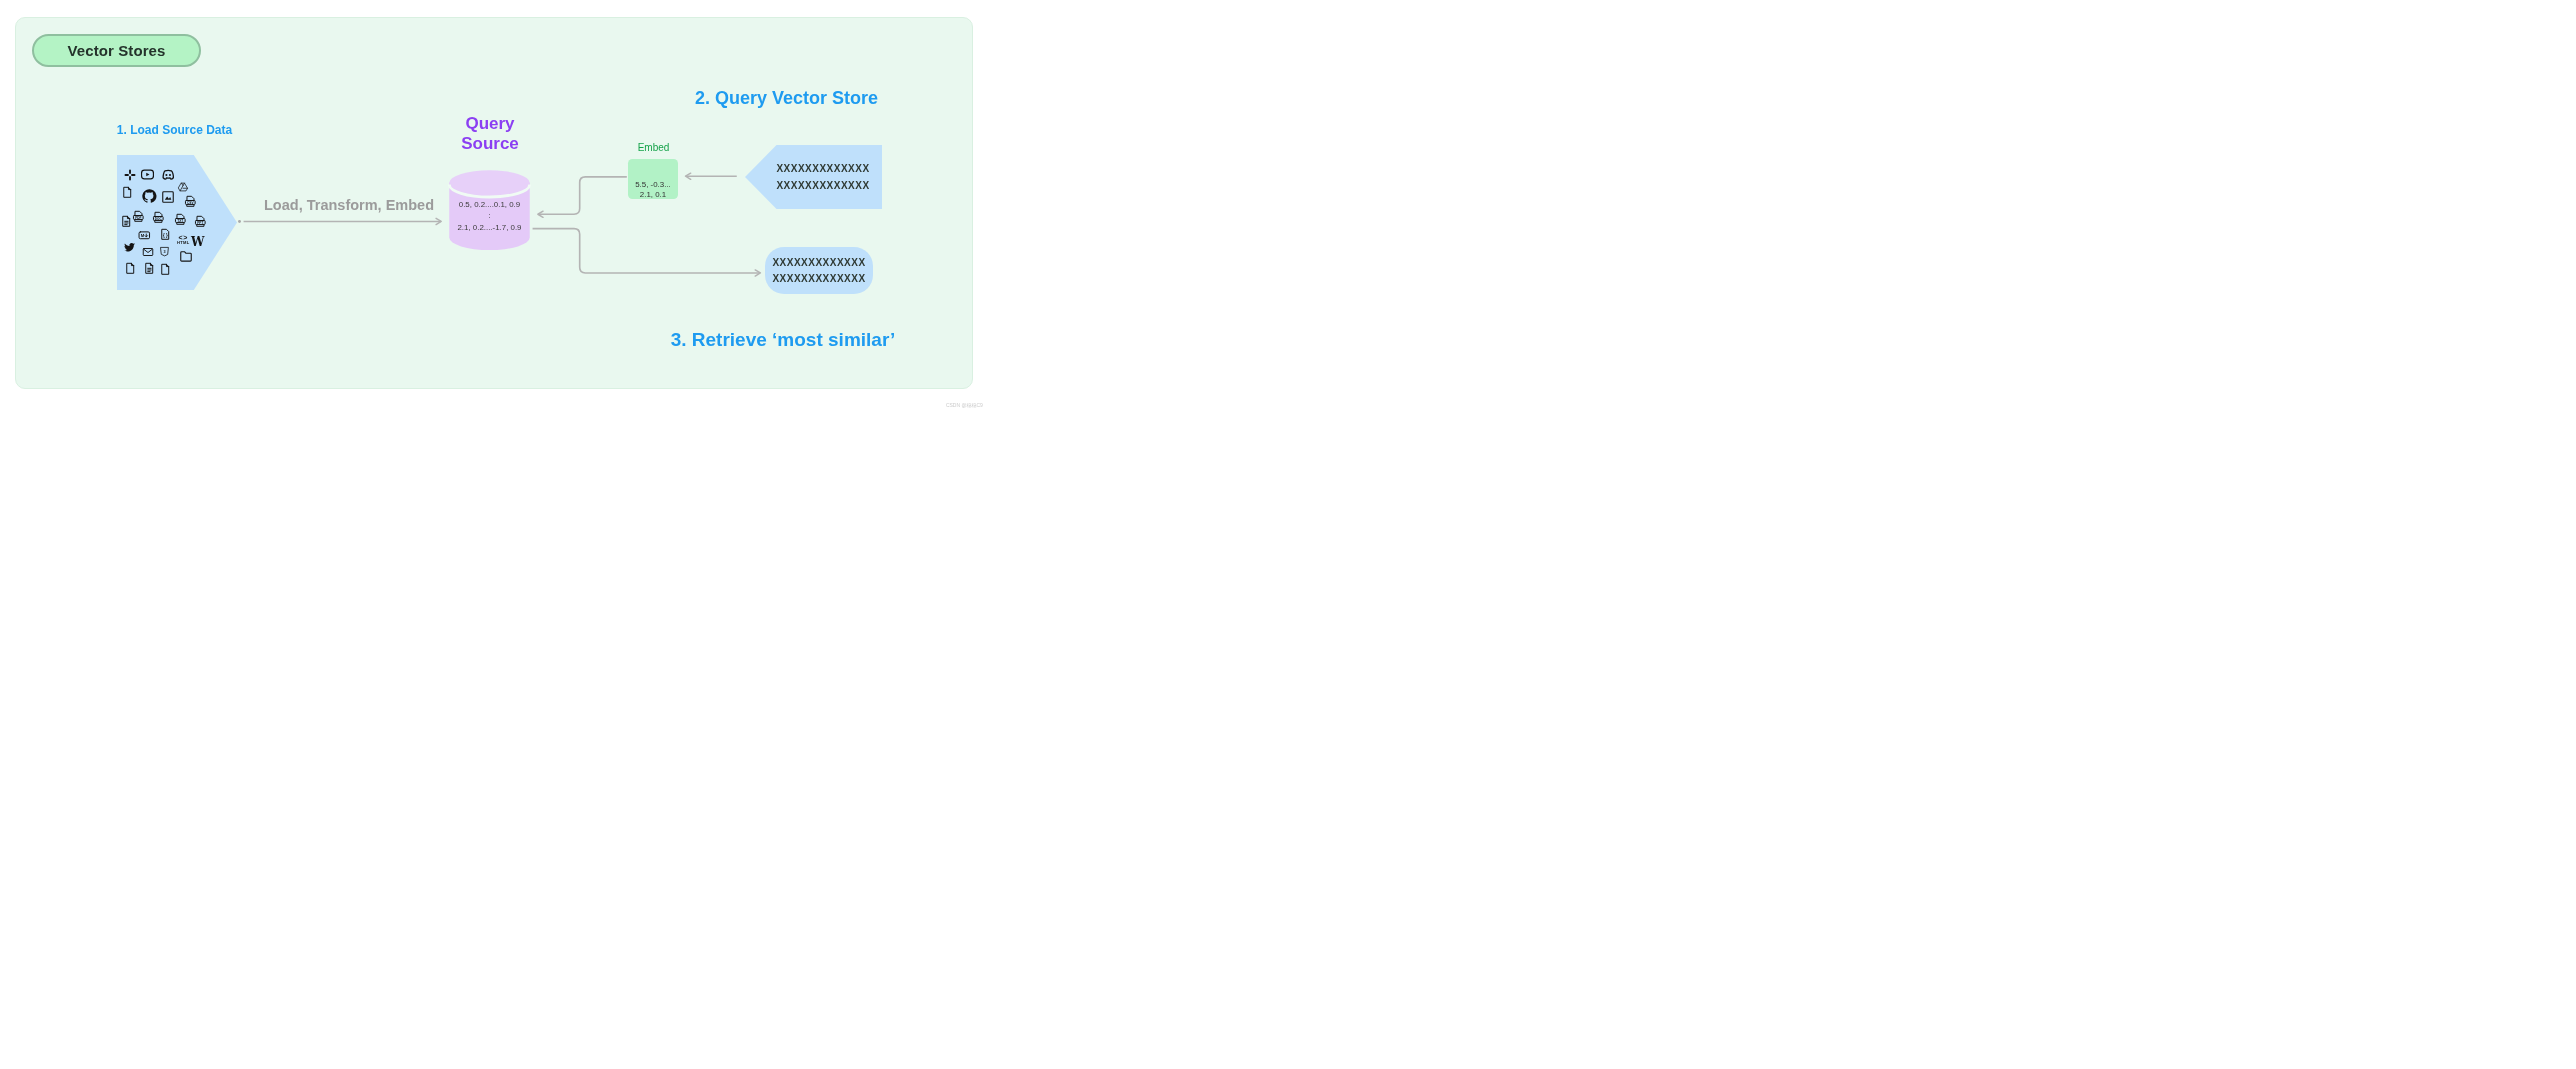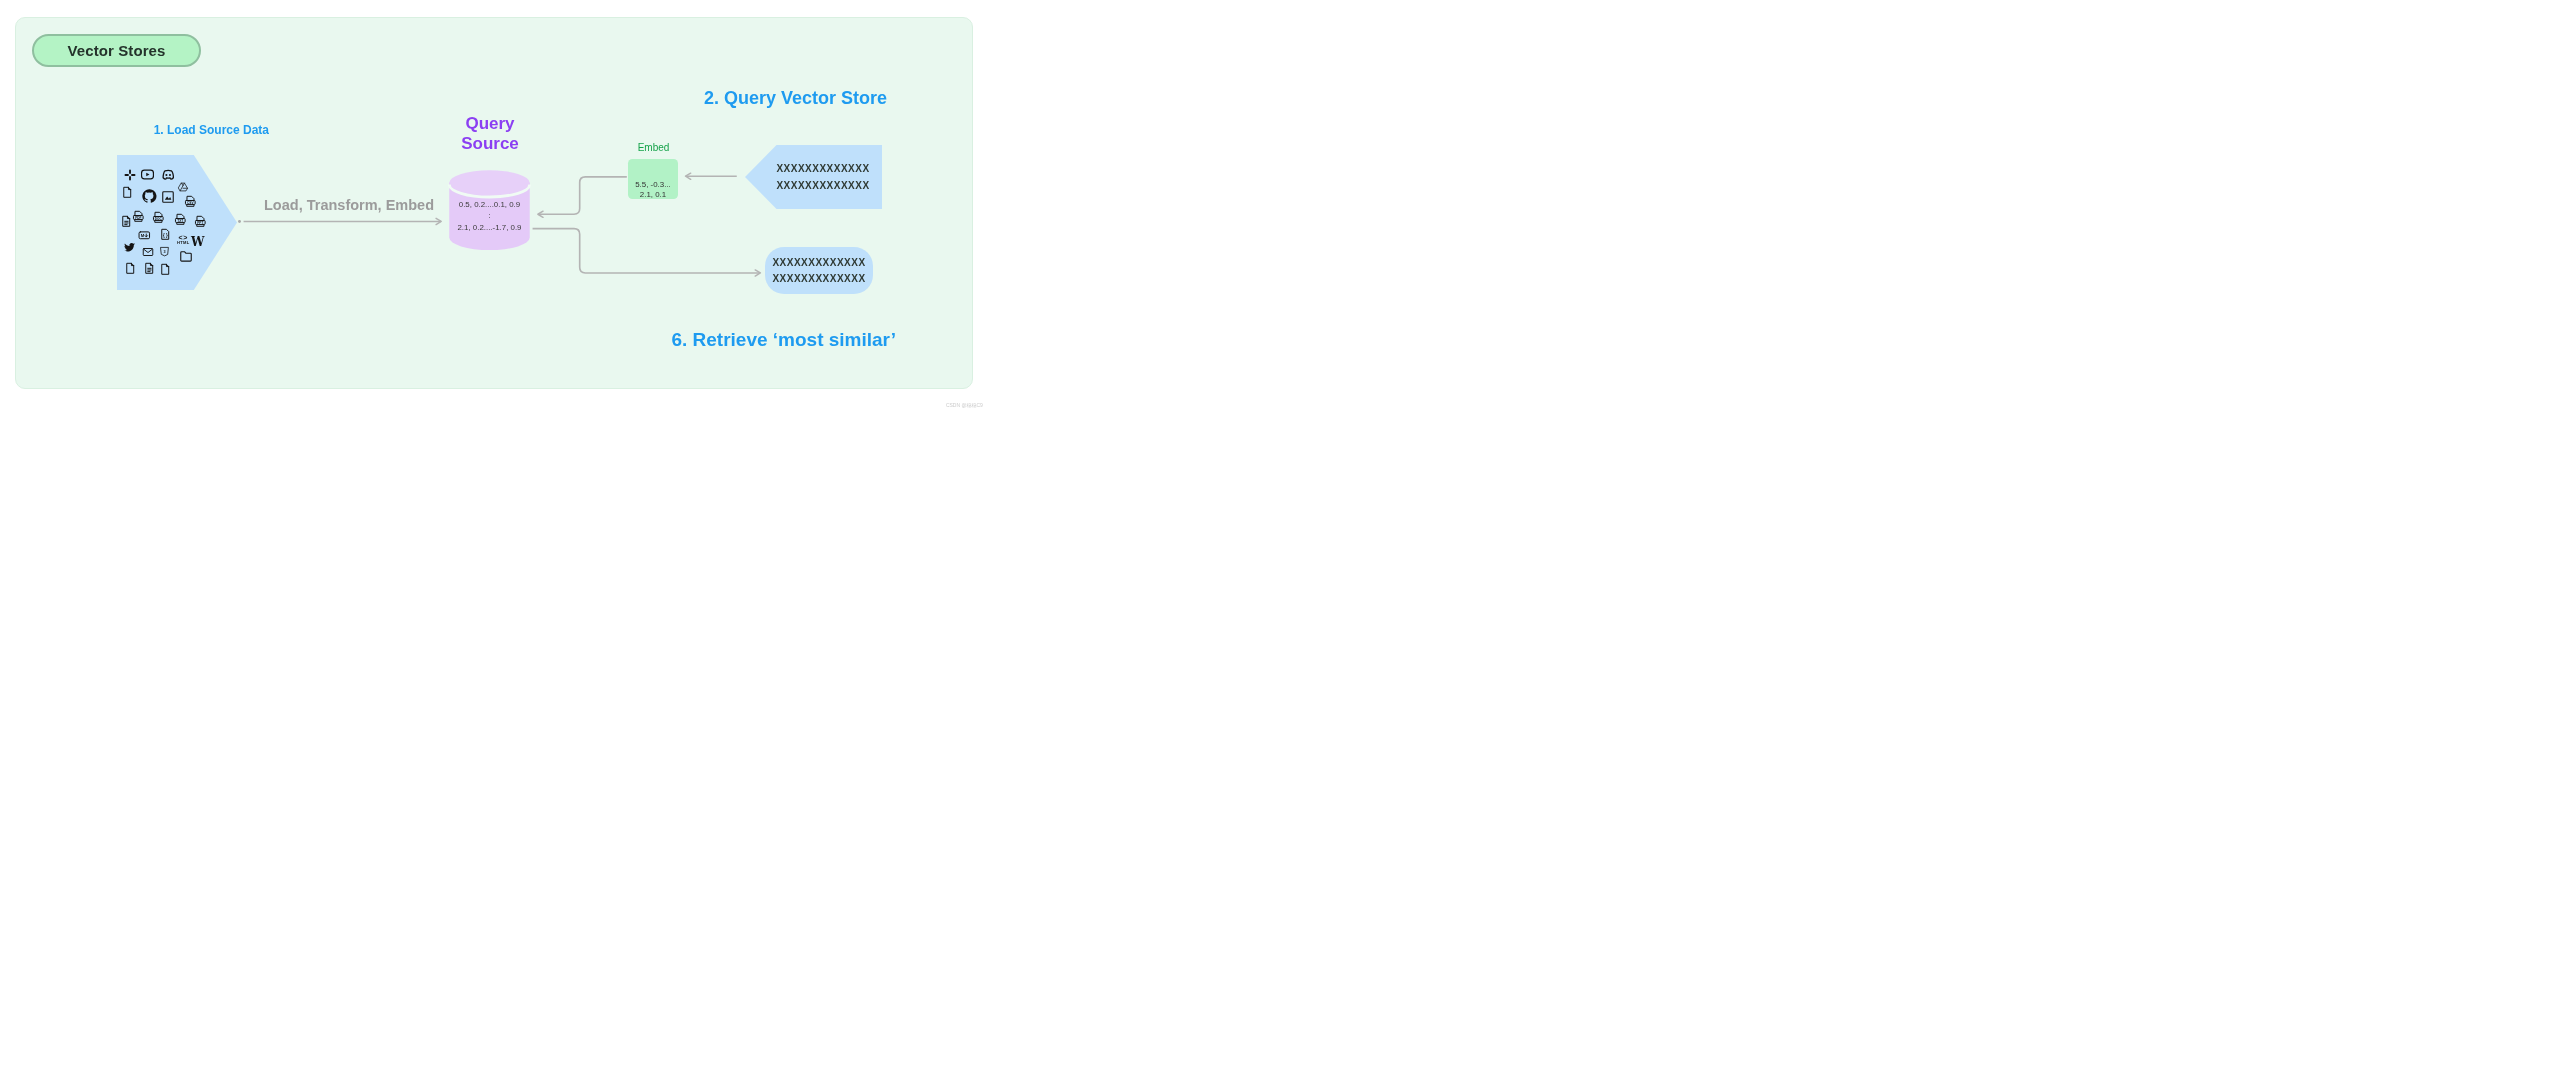--- a/index.html
+++ b/index.html
@@ -11,21 +11,21 @@
   }
   html,body{margin:0;padding:0;background:#ffffff;}
   body{font-family:"Liberation Sans", sans-serif;}
   .page{position:relative;width:986px;height:409px;background:#ffffff;overflow:hidden;}
   .panel{position:absolute;left:14.5px;top:17px;width:956px;height:370px;
          background:var(--panel-bg);border:0.6px solid var(--panel-border);border-radius:10px;}
   .badge{position:absolute;left:32px;top:34px;width:169px;height:33px;
          background:var(--badge-bg);border:2.5px solid var(--badge-border);border-radius:19px;
          display:flex;align-items:center;justify-content:center;box-sizing:border-box;
          font-size:15px;font-weight:bold;color:var(--badge-text);letter-spacing:0.1px;}
-  .h{position:absolute;font-weight:bold;color:var(--heading-blue);text-align:right;white-space:nowrap;}
+  .h{position:absolute;font-weight:bold;color:var(--heading-blue);text-align:center;white-space:nowrap;}
   .h.step1{left:80px;top:123px;width:189px;font-size:12px;}
   .h.step2{left:686px;top:88px;width:201px;font-size:18px;}
   .h.step3{left:670px;top:329px;width:226px;font-size:19px;}
   .pentagon{position:absolute;left:117px;top:155px;width:120px;height:135px;
             background:var(--shape-blue);
             clip-path:polygon(0 0,64% 0,100% 50%,64% 100%,0 100%);}
   .icon{position:absolute;display:flex;align-items:center;justify-content:center;color:#141414;}
   .icon svg{width:100%;height:100%;display:block;}
   .stack{display:flex;flex-direction:column;align-items:center;line-height:1;font-weight:bold;color:#141414;}
   .stack .s1{font-size:7px;letter-spacing:0.6px;}
@@ -59,21 +59,21 @@
 </head>
 <body>
 
 <div class="page">
   <div class="panel"></div>
 
   <div class="badge">Vector Stores</div>
 
   <div class="h step1">1. Load Source Data</div>
   <div class="h step2">2. Query Vector Store</div>
-  <div class="h step3">6. Retrieve ‘most similar’</div>
+  <div class="h step3">3. Retrieve ‘most similar’</div>
 
   <div class="pentagon">
     <div id="icon-cluster">
         <span class="icon" style="left: 5.7px; top: 13.2px; width: 14px; height: 14px;">
           <svg viewBox="0 0 24 24" fill="none" stroke="#141414" stroke-width="1.9" stroke-linejoin="round" stroke-linecap="round">
             <g fill="#141414" stroke="none">
               <rect x="10.4" y="2.6" width="3.2" height="7.6" rx="1.6"></rect>
               <rect x="2.6" y="10.4" width="7.6" height="3.2" rx="1.6"></rect>
               <rect x="13.8" y="10.4" width="7.6" height="3.2" rx="1.6"></rect>
               <rect x="10.4" y="13.8" width="3.2" height="7.6" rx="1.6"></rect>

